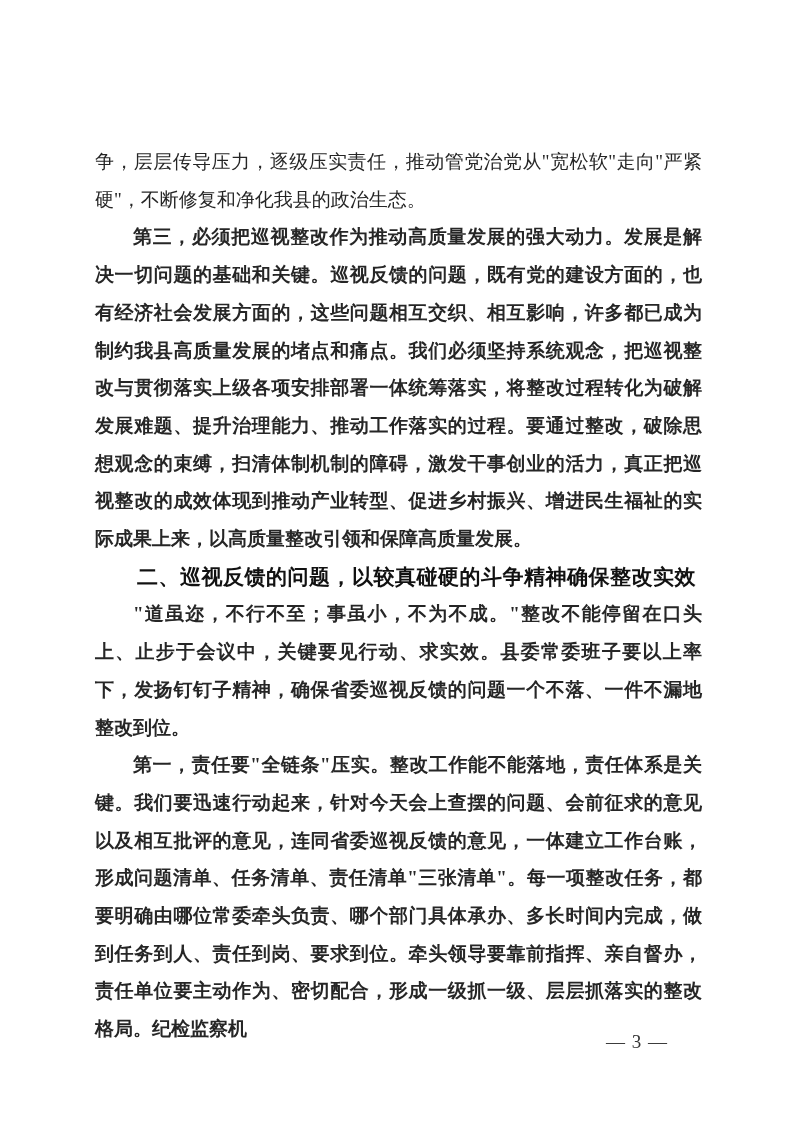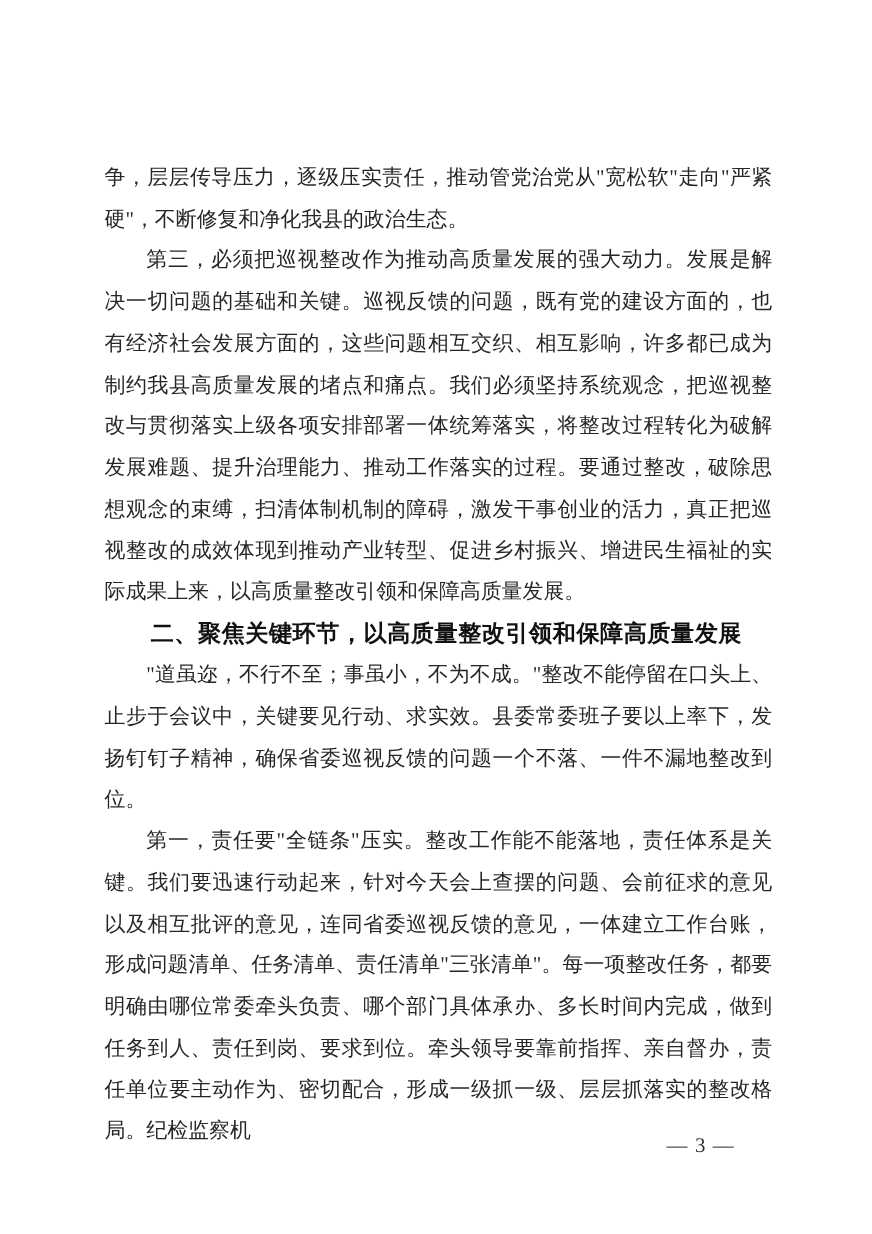--- a/index.html
+++ b/index.html
@@ -26,20 +26,21 @@
     margin: 0;
     font-size: 19px;
     line-height: 37.7px;
     text-align: justify;
     text-justify: inter-ideograph;
     word-break: break-all;
     color: #262626;
   }
   .indent {
     text-indent: 2em;
+    font-weight: bold;
   }
   .section-heading {
     margin: 0;
     font-family: "Liberation Sans", "DejaVu Sans", sans-serif;
     font-weight: 700;
     font-size: 21px;
     line-height: 37.7px;
     text-indent: 2em;
     color: #111111;
     letter-spacing: 0.5px;
@@ -56,18 +57,18 @@
     white-space: pre;
   }
 </style>
 </head>
 <body>
 
 <div class="page">
   <div class="content">
     <p class="para">争，层层传导压力，逐级压实责任，推动管党治党从"宽松软"走向"严紧硬"，不断修复和净化我县的政治生态。</p>
     <p class="para indent">第三，必须把巡视整改作为推动高质量发展的强大动力。发展是解决一切问题的基础和关键。巡视反馈的问题，既有党的建设方面的，也有经济社会发展方面的，这些问题相互交织、相互影响，许多都已成为制约我县高质量发展的堵点和痛点。我们必须坚持系统观念，把巡视整改与贯彻落实上级各项安排部署一体统筹落实，将整改过程转化为破解发展难题、提升治理能力、推动工作落实的过程。要通过整改，破除思想观念的束缚，扫清体制机制的障碍，激发干事创业的活力，真正把巡视整改的成效体现到推动产业转型、促进乡村振兴、增进民生福祉的实际成果上来，以高质量整改引领和保障高质量发展。</p>
-    <h2 class="section-heading">二、聚焦关键环节，以高质量整改引领和保障高质量发展</h2>
+    <h2 class="section-heading">二、巡视反馈的问题，以较真碰硬的斗争精神确保整改实效</h2>
     <p class="para indent">"道虽迩，不行不至；事虽小，不为不成。"整改不能停留在口头上、止步于会议中，关键要见行动、求实效。县委常委班子要以上率下，发扬钉钉子精神，确保省委巡视反馈的问题一个不落、一件不漏地整改到位。</p>
     <p class="para indent">第一，责任要"全链条"压实。整改工作能不能落地，责任体系是关键。我们要迅速行动起来，针对今天会上查摆的问题、会前征求的意见以及相互批评的意见，连同省委巡视反馈的意见，一体建立工作台账，形成问题清单、任务清单、责任清单"三张清单"。每一项整改任务，都要明确由哪位常委牵头负责、哪个部门具体承办、多长时间内完成，做到任务到人、责任到岗、要求到位。牵头领导要靠前指挥、亲自督办，责任单位要主动作为、密切配合，形成一级抓一级、层层抓落实的整改格局。纪检监察机</p>
   </div>
   <div class="page-number">— 3 —</div>
 </div>
 
 </body></html>

